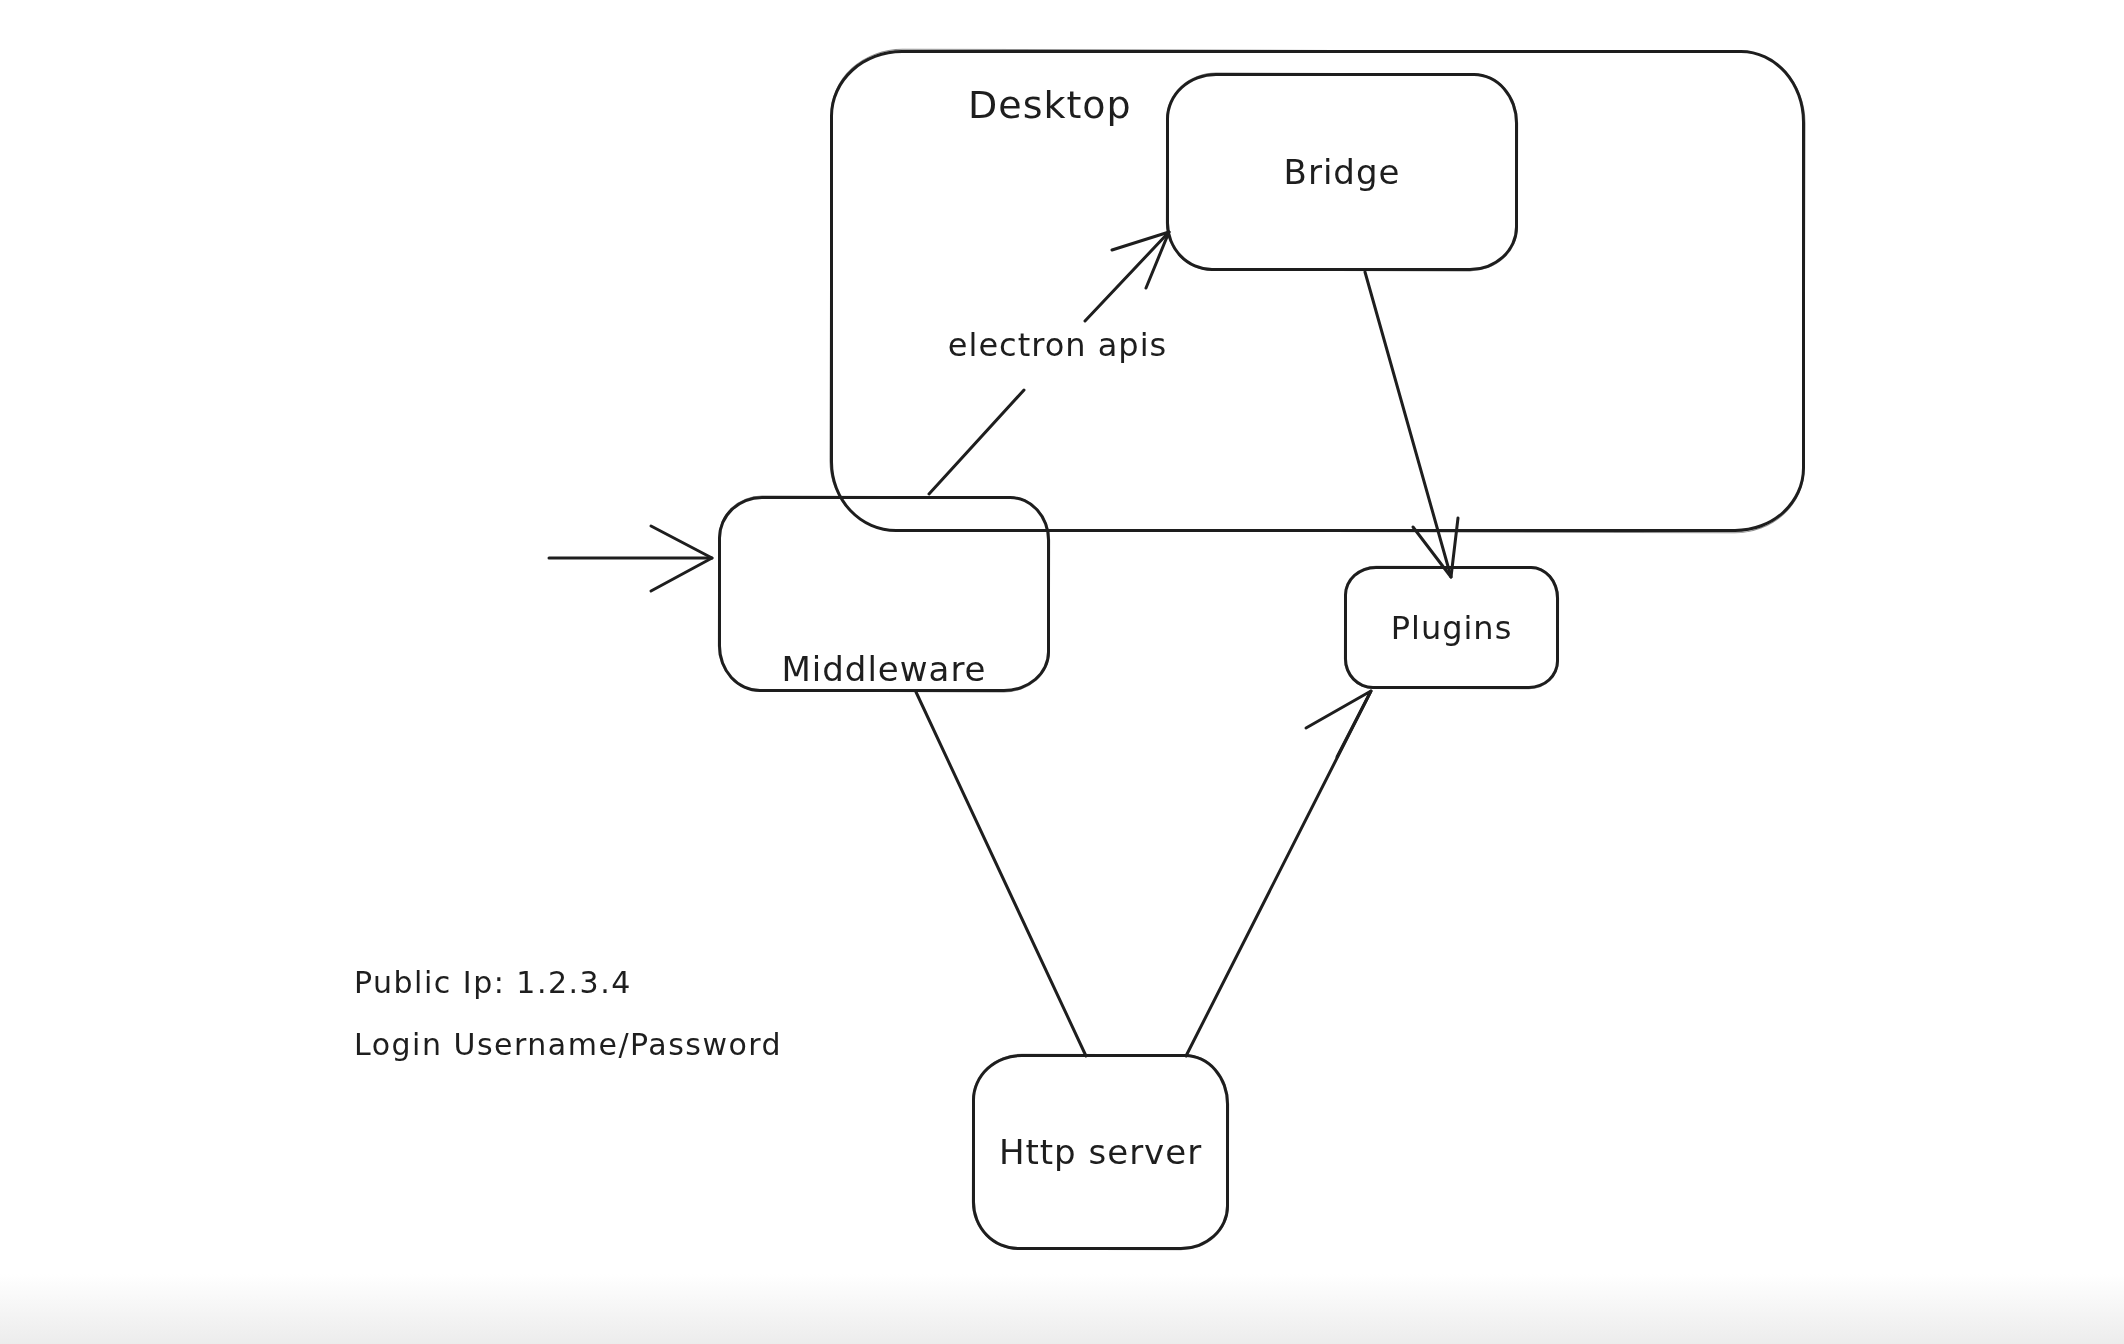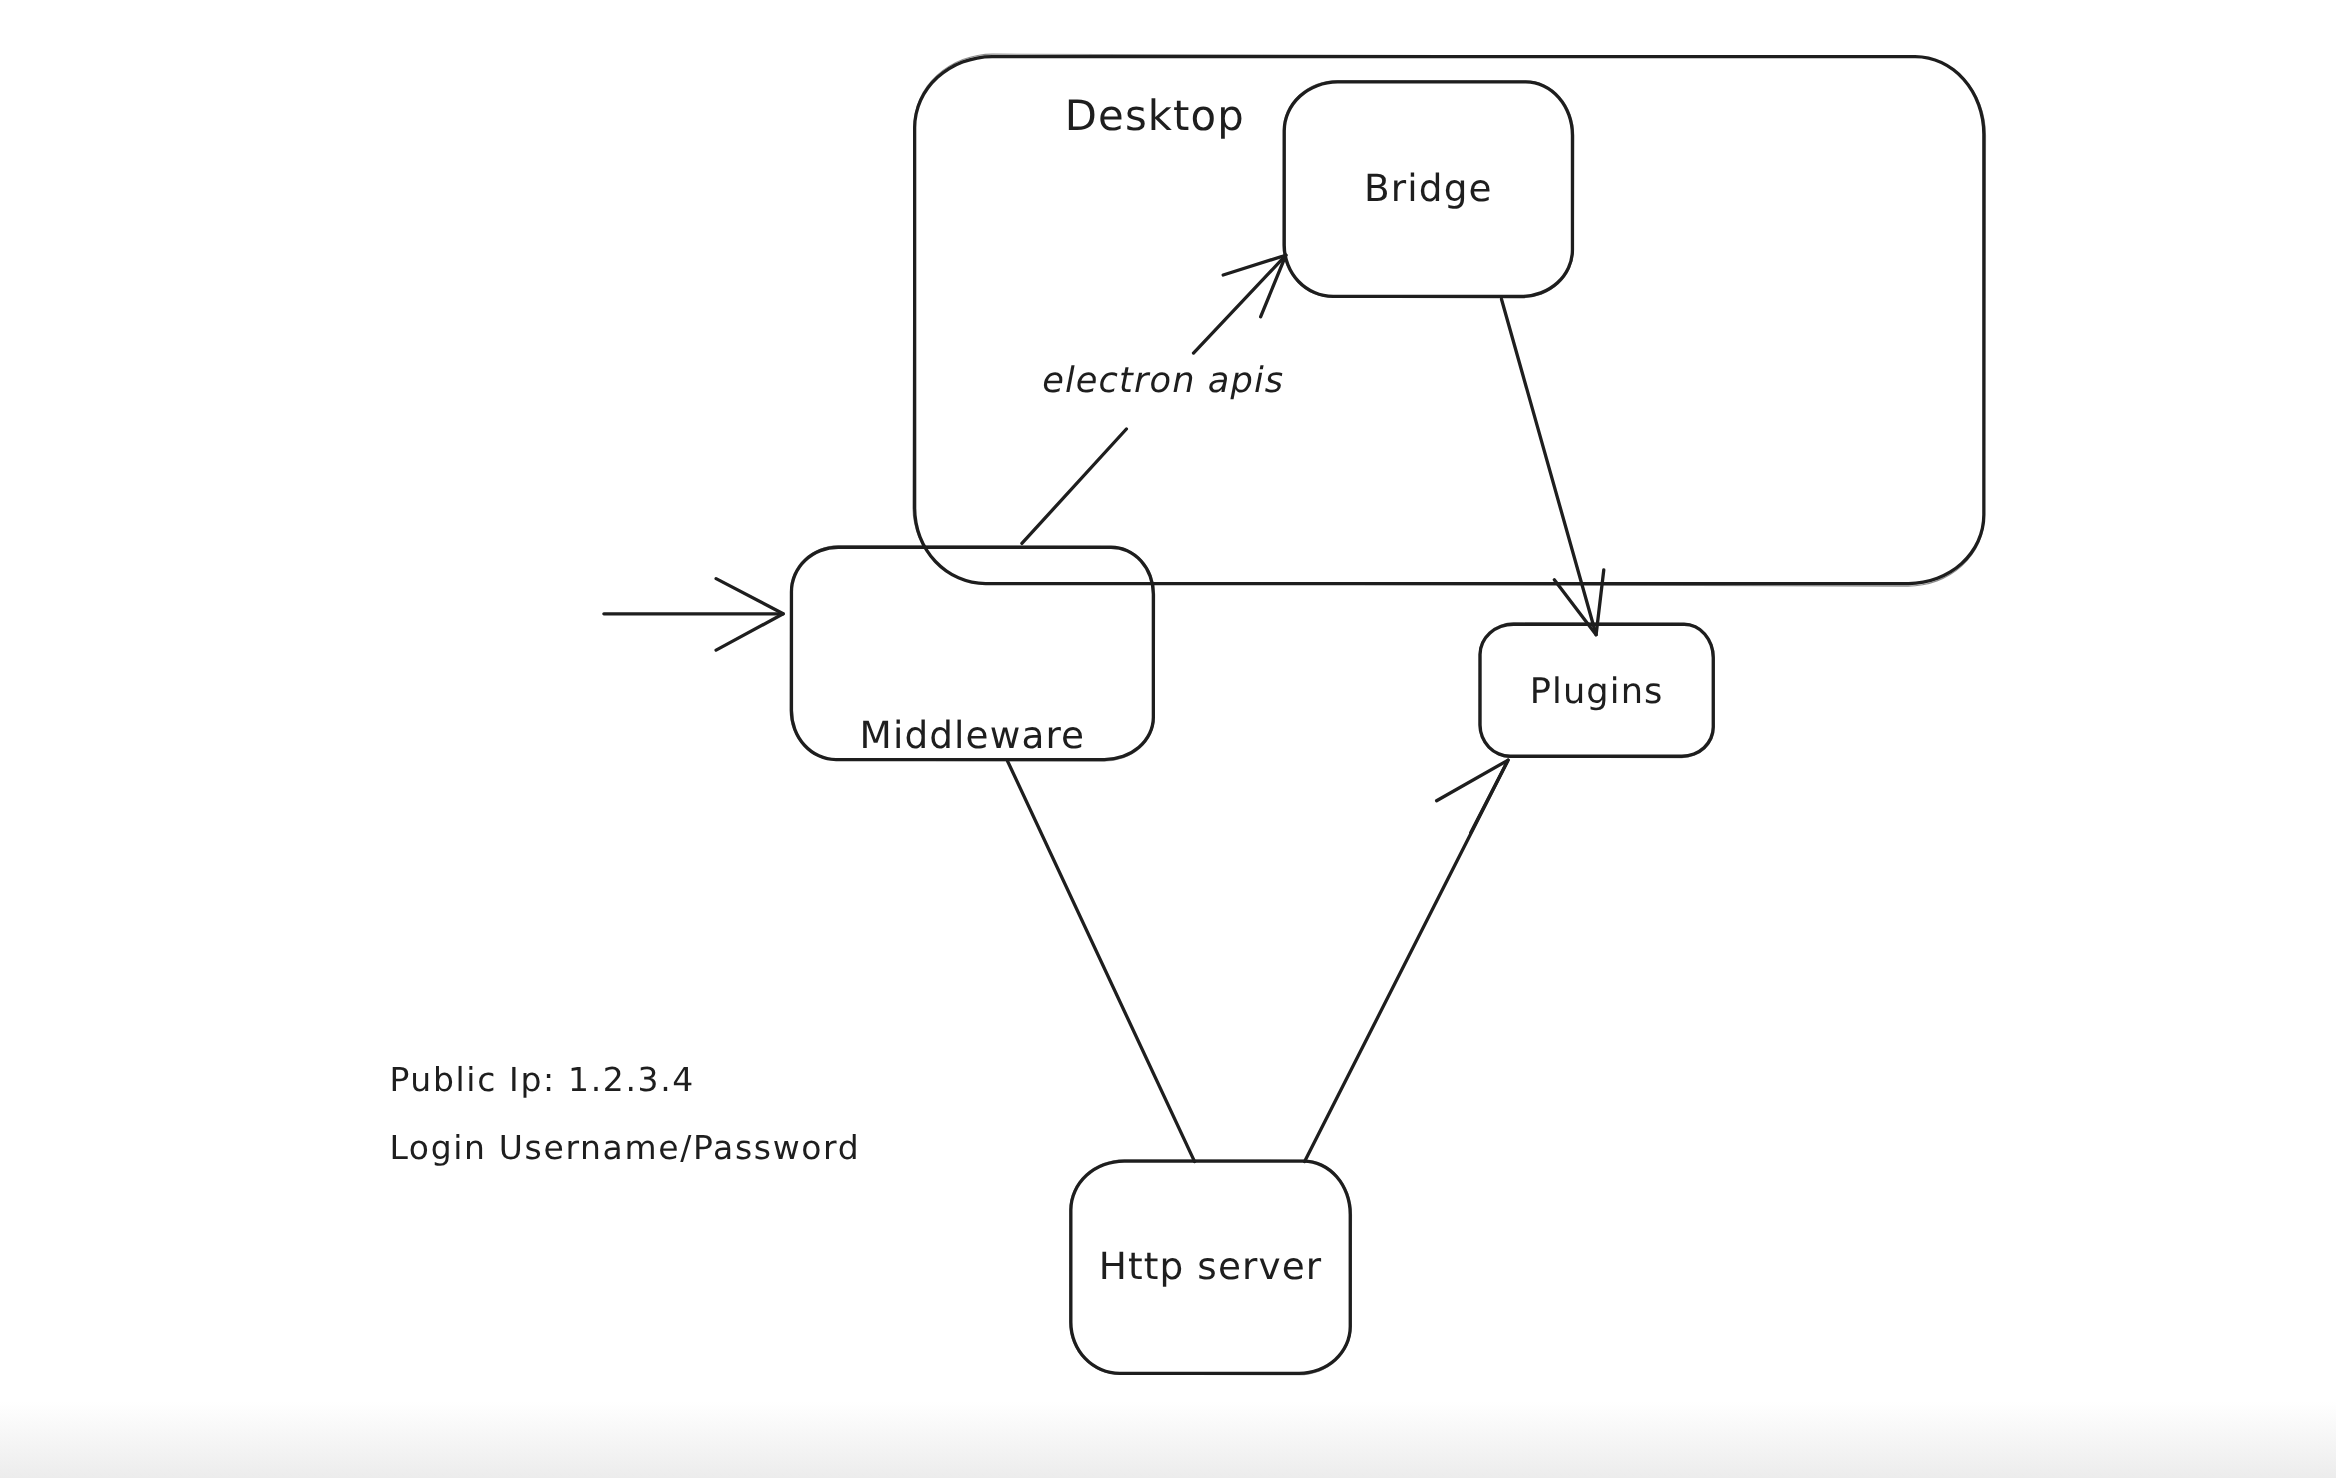--- a/index.html
+++ b/index.html
@@ -81,34 +81,34 @@
   #node-jan-web{
     left:243px;top:474px;width:305px;height:174px;
     border-radius:46px 40px 44px 42px / 42px 46px 40px 44px;
   }
   #node-middleware{
     left:718px;top:496px;width:332px;height:196px;
     border-radius:44px 40px 46px 42px / 42px 44px 40px 46px;
     align-items:flex-end;
   }
   #node-bridge{
-    left:1166px;top:73px;width:265px;height:198px;
+    left:1166px;top:73px;width:352px;height:198px;
     border-radius:50px 44px 48px 46px / 46px 50px 44px 48px;
   }
   #node-plugins{
     left:1344px;top:566px;width:215px;height:123px;
     border-radius:32px 28px 30px 29px / 29px 32px 28px 30px;
     text-align:center;
   }
   #node-plugins .node-label{font-size:32px;}
   #node-http-server{
     left:972px;top:1054px;width:257px;height:196px;
     border-radius:50px 44px 48px 46px / 46px 50px 44px 48px;
   }
-  #label-electron-apis{left:930px;top:326px;width:255px;font-style:italic;}
+  #label-electron-apis{left:930px;top:326px;width:255px;}
   #label-request-paths{left:752px;top:780px;width:292px;font-size:34px;}
   
   #edges{
     position:absolute;inset:0;
     width:2124px;height:1344px;
     z-index:5;
     pointer-events:none;
   }
   #edges path{
     stroke:var(--stroke);

